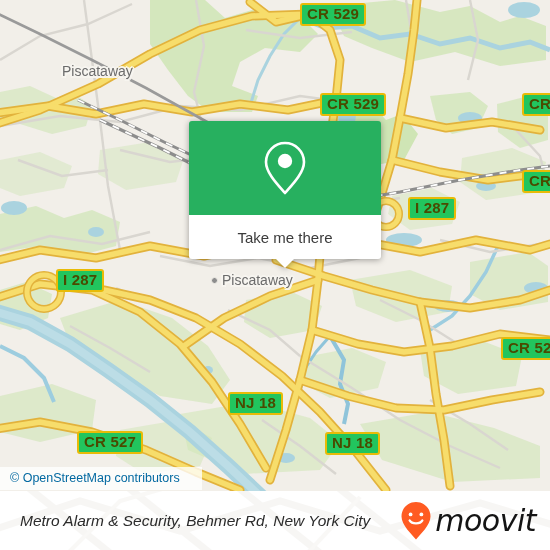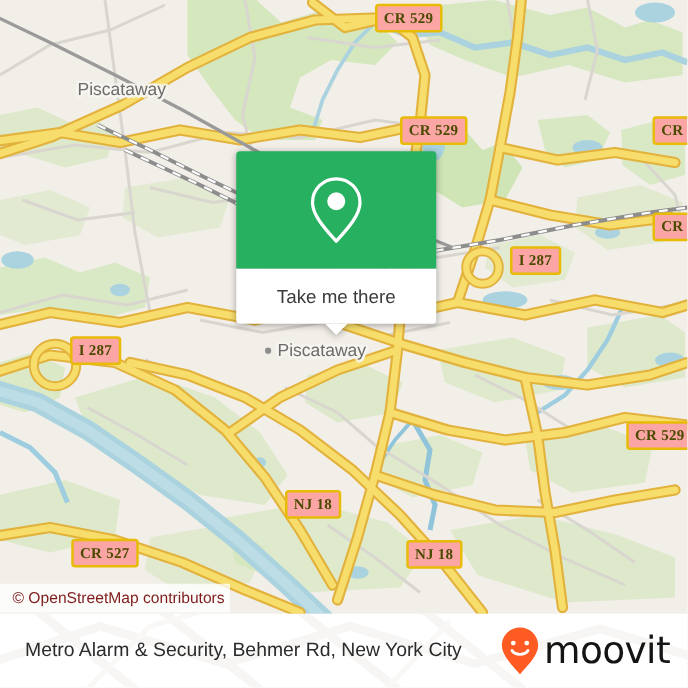--- a/index.html
+++ b/index.html
@@ -27,38 +27,37 @@
     pointer-events:none;
   }
   .place-dot{
     position:absolute;width:5px;height:5px;border-radius:50%;
     background:#8d8d8d;border:1px solid #f2efe9;
   }
 
   
   .shield{
     position:absolute;
-    background:#fca5a5;
+    background:#22c55e;
     border:2px solid #e8bb07;
     border-radius:3px;
     color:#4a4a00;
-    font-size:12px;
+    font-size:15px;
     font-weight:bold;
     line-height:14px;
     padding:2px 5px 3px 5px;
     white-space:nowrap;
     box-sizing:border-box;
     letter-spacing:0.2px;
-    font-family:Liberation Serif, serif;
   }
 
   
   #place-card{
     position:absolute;
-    left:189px;top:121px;width:160px;
+    left:189px;top:121px;width:192px;
     filter:drop-shadow(0 1px 3px rgba(0,0,0,0.35));
   }
   #card-head{
     background:#27b05f;
     height:94px;
     border-radius:3px 3px 0 0;
     display:flex;align-items:center;justify-content:center;
   }
   #card-foot{
     background:#ffffff;
@@ -73,31 +72,32 @@
     width:0;height:0;
     border-left:9px solid transparent;
     border-right:9px solid transparent;
     border-top:9px solid #ffffff;
   }
 
   
   #attribution{
     position:absolute;left:0;top:467px;
     background:rgba(255,255,255,0.78);
-    padding:4px 4px 5px 10px;
-    font-size:12.5px;color:#7f1d1d;
+    padding:4px 22px 5px 10px;
+    font-size:12.5px;color:#0369a1;
     white-space:nowrap;
   }
 
   
   #bottom-bar{
     position:absolute;left:0;top:491px;width:550px;height:59px;
     background:#ffffff;
     display:flex;align-items:center;
     overflow:hidden;
+    font-style:italic;
   }
   #bottom-bg{position:absolute;left:0;top:0;width:550px;height:59px;opacity:.5;}
   #bottom-title{
     position:relative;
     margin-left:20px;
     font-size:15.5px;color:#2b2b2b;white-space:nowrap;
   }
   #brand{
     position:absolute;right:14px;top:50%;transform:translateY(-50%);
     display:flex;align-items:center;gap:3px;justify-content:center;
@@ -264,21 +264,21 @@
 
     <div class="shield" style="left:300px;top:3px;">CR 529</div>
     <div class="shield" style="left:320px;top:93px;">CR 529</div>
     <div class="shield" style="left:522px;top:93px;">CR 6</div>
     <div class="shield" style="left:522px;top:170px;">CR 6</div>
     <div class="shield" style="left:408px;top:197px;">I 287</div>
     <div class="shield" style="left:56px;top:269px;">I 287</div>
     <div class="shield" style="left:501px;top:337px;">CR 529</div>
     <div class="shield" style="left:228px;top:392px;">NJ 18</div>
     <div class="shield" style="left:325px;top:432px;">NJ 18</div>
-    <div class="shield" style="left:57px;top:431px;">CR 527</div>
+    <div class="shield" style="left:77px;top:431px;">CR 527</div>
 
     <div id="place-card">
       <div id="card-head">
         <svg width="48" height="58" viewBox="0 0 48 58">
           <path d="M24,4 C13.5,4 5,12.5 5,23 C5,34 17,46 24,54 C31,46 43,34 43,23 C43,12.5 34.5,4 24,4 Z" fill="none" stroke="#ffffff" stroke-width="2.6" stroke-linejoin="round"></path>
           <circle cx="24" cy="22" r="7.2" fill="#ffffff"></circle>
         </svg>
       </div>
       <div id="card-foot">
         <span id="card-foot-label">Take me there</span>

